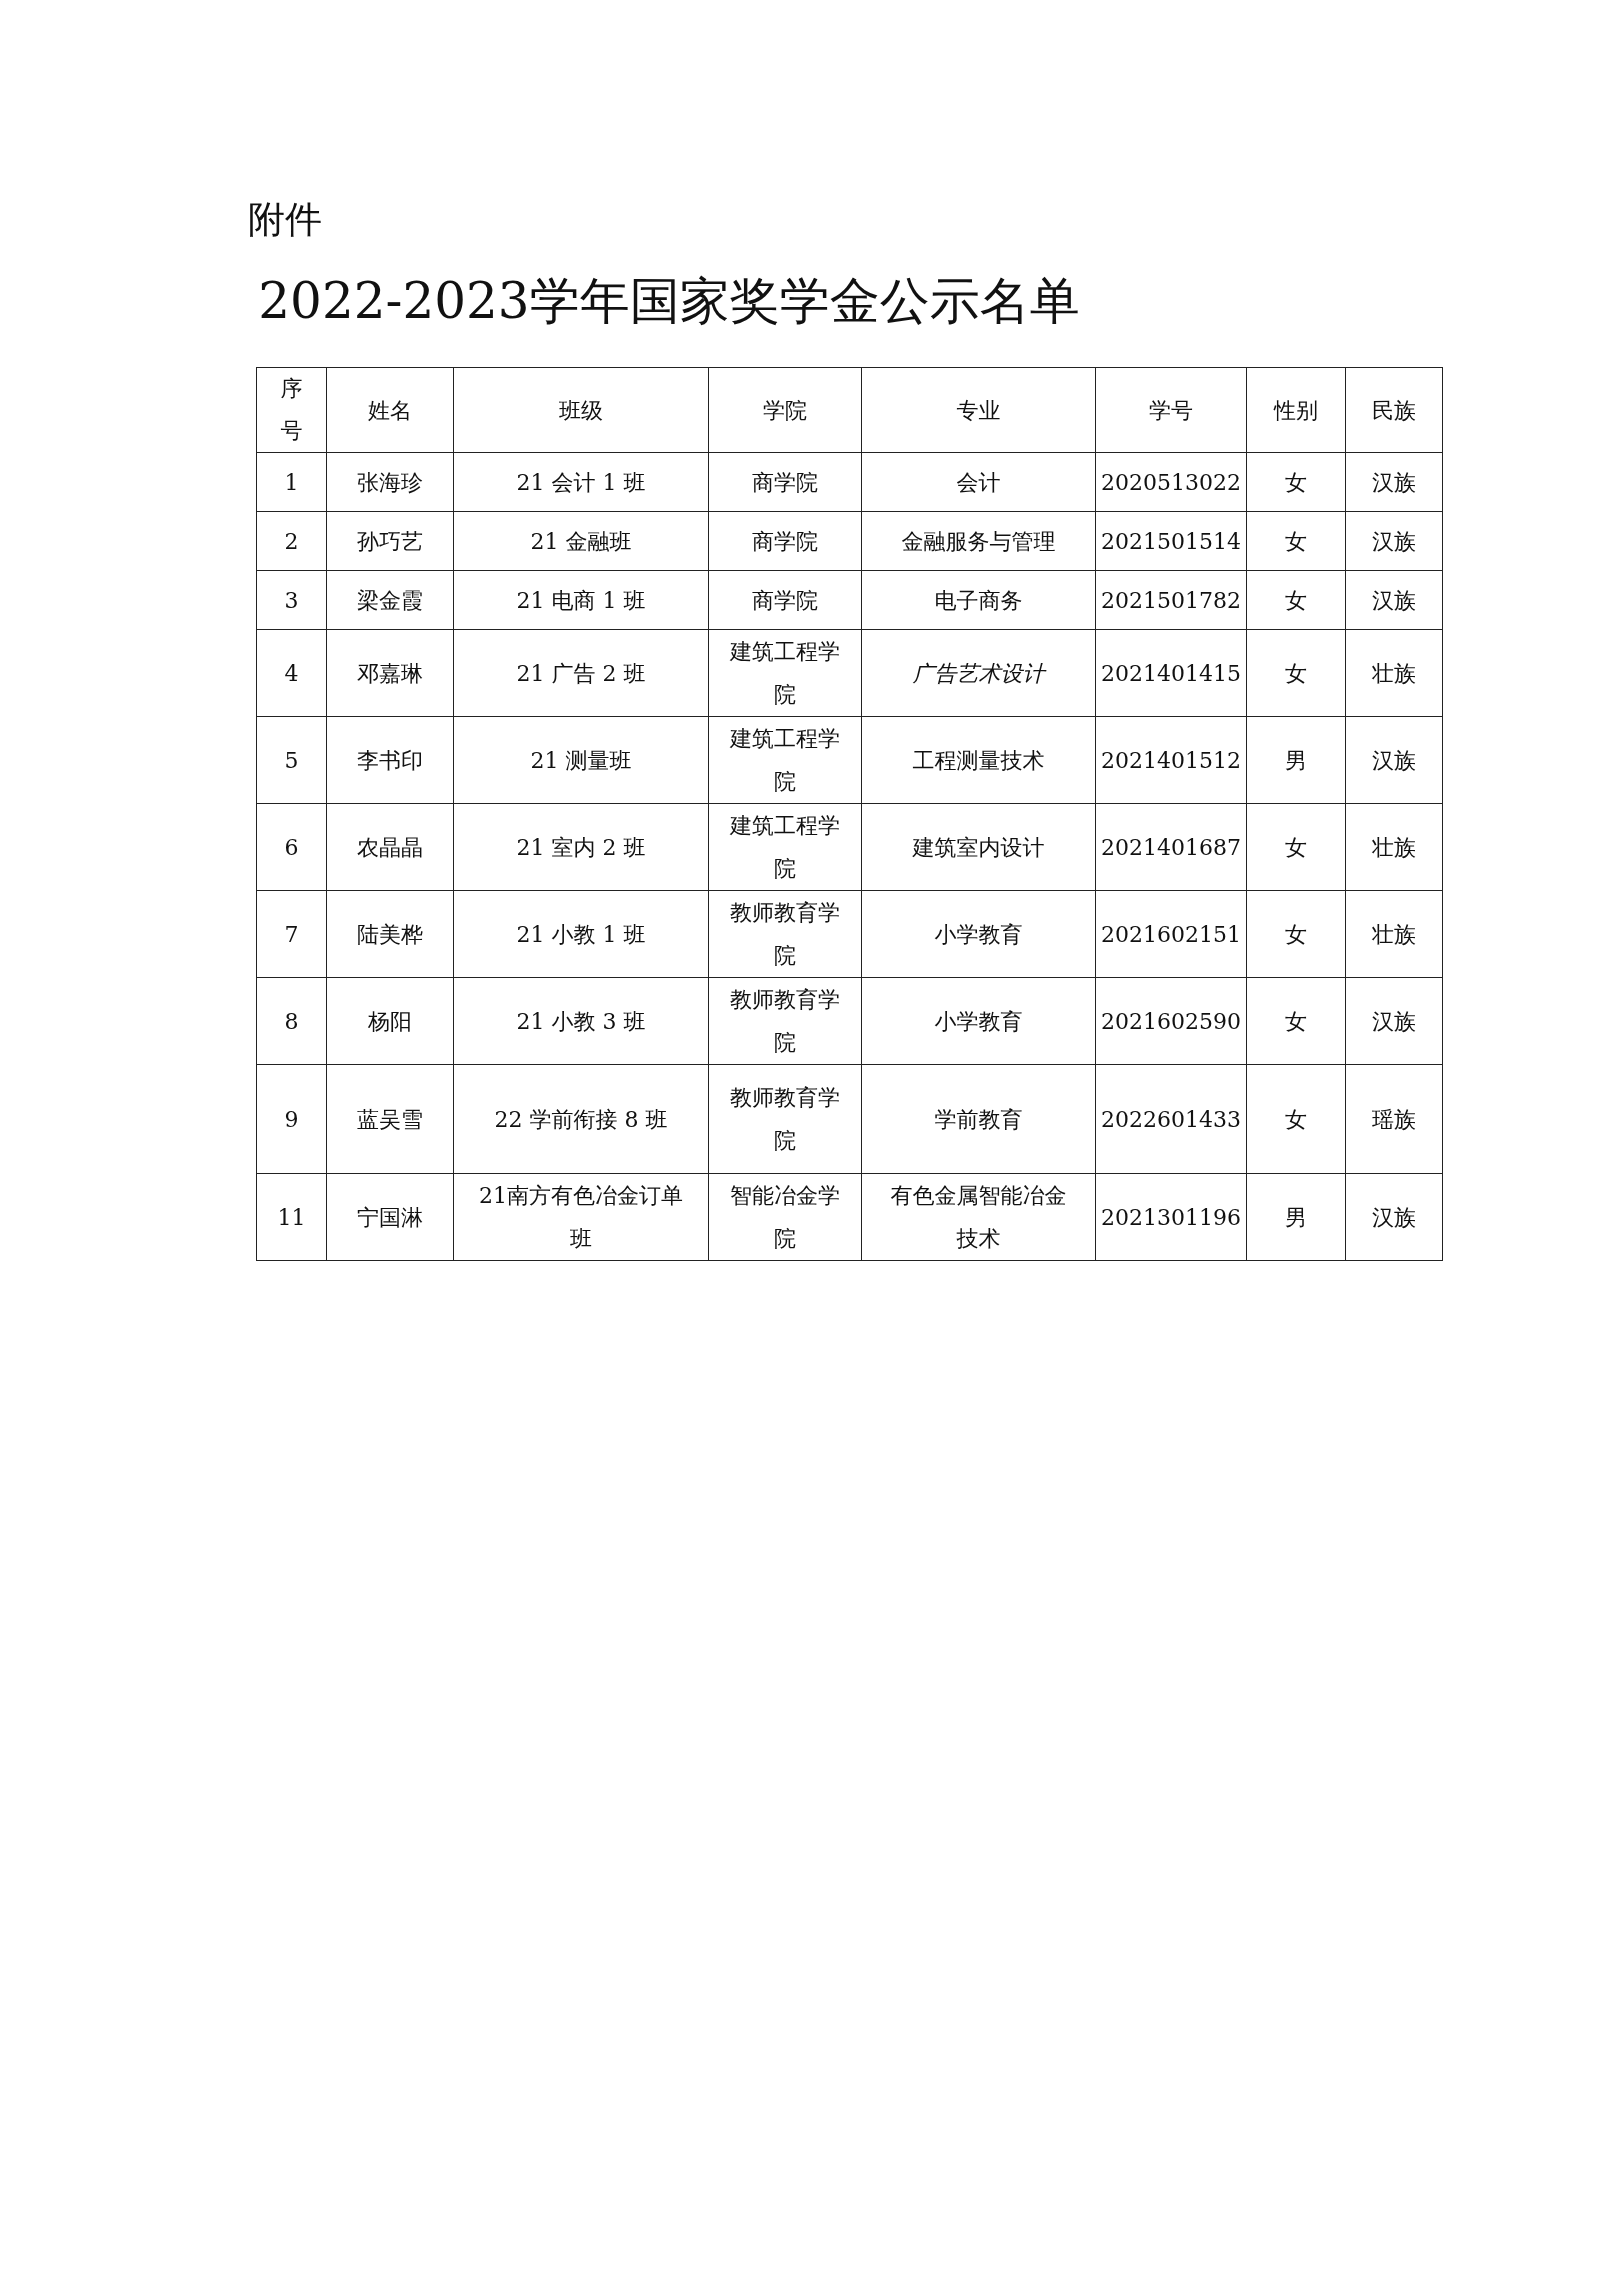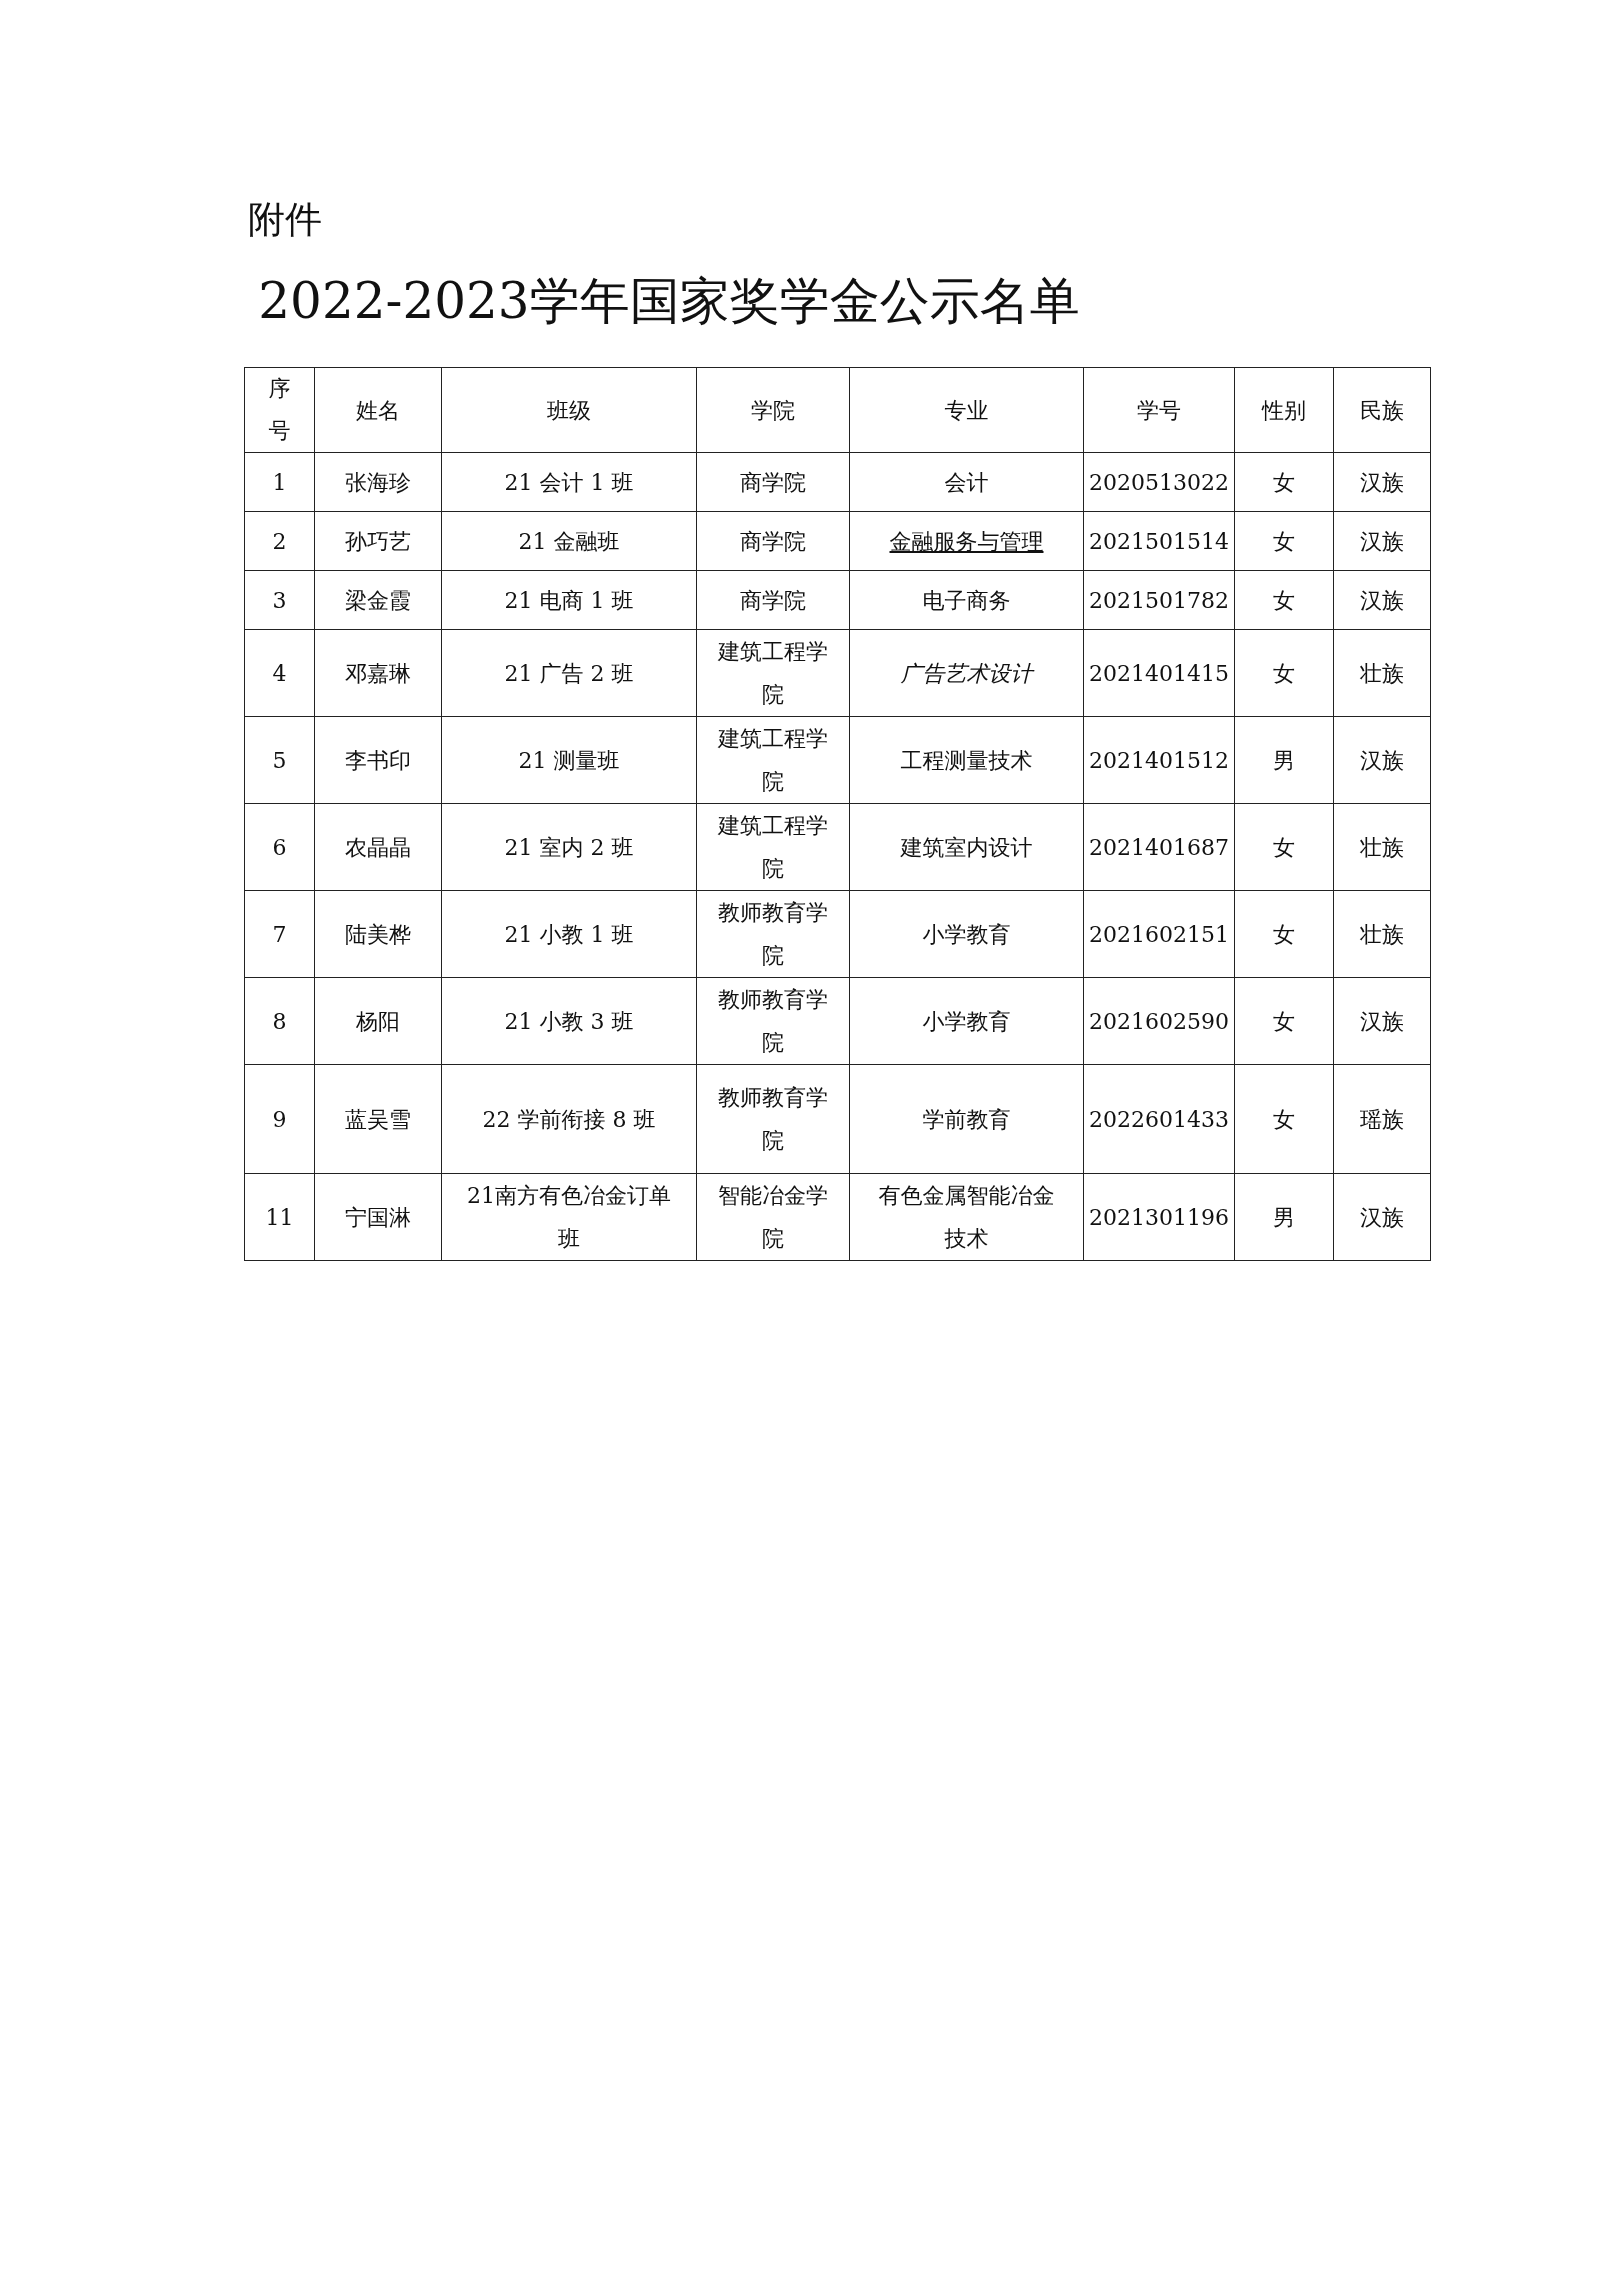--- a/index.html
+++ b/index.html
@@ -1,19 +1,19 @@
 <!DOCTYPE html>
 <html style="font-size:13px"><head>
 <meta charset="utf-8">
 <style>
   html, body { margin: 0; padding: 0; background: #ffffff; }
   body { width: 1623px; height: 2295px; position: relative; font-family: "DejaVu Serif", "Liberation Serif", serif; color: #111; }
   .attach { position: absolute; left: 248px; top: 195px; font-size: 37px; font-family: "DejaVu Sans", sans-serif; font-weight: normal; }
   .title { position: absolute; left: 0; width: 1338px; top: 268px; text-align: center; font-size: 50px; font-family: "DejaVu Serif", serif; letter-spacing: 0px; }
-  table { position: absolute; left: 244px; top: 367px; border-collapse: collapse; table-layout: fixed; width: 1187px; }
+  table { position: absolute; left: 256px; top: 367px; border-collapse: collapse; table-layout: fixed; width: 1187px; }
   td, th { border: 1.6px solid #222; text-align: center; vertical-align: middle; font-size: 22px; line-height: 43px; padding: 0 4.9px; font-weight: normal; }
   th { height: 84px; font-family: "DejaVu Sans", sans-serif; }
   tr.single td { height: 58px; }
   tr.double td { height: 84px; }
 </style>
 </head>
 <body>
 
 <div class="attach">附件</div>
 <div class="title">2022-2023学年国家奖学金公示名单</div>
@@ -50,21 +50,21 @@
         <td style="padding: 0px 23px;">会计</td>
         <td>2020513022</td>
         <td>女</td>
         <td>汉族</td>
       </tr>
       <tr class="single">
         <td>2</td>
         <td>孙巧艺</td>
         <td style="padding: 0px 18px;">21 金融班</td>
         <td style="padding: 0px 11.4px;">商学院</td>
-        <td style="padding: 0px 23px; text-decoration: underline;">金融服务与管理</td>
+        <td style="padding: 0px 23px;">金融服务与管理</td>
         <td>2021501514</td>
         <td>女</td>
         <td>汉族</td>
       </tr>
       <tr class="single">
         <td>3</td>
         <td>梁金霞</td>
         <td style="padding: 0px 18px;">21 电商 1 班</td>
         <td style="padding: 0px 11.4px;">商学院</td>
         <td style="padding: 0px 23px;">电子商务</td>

